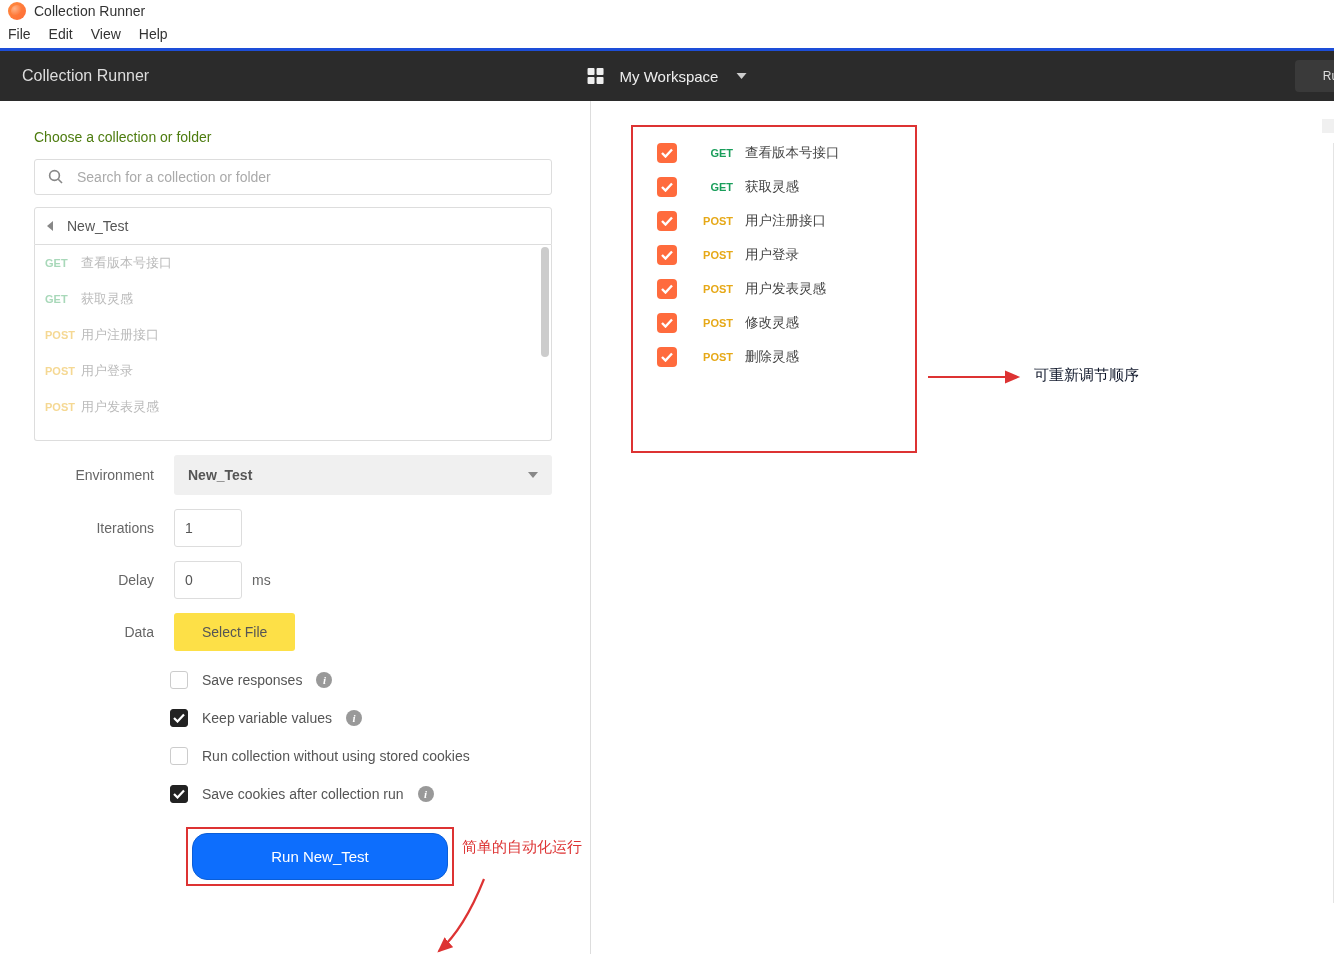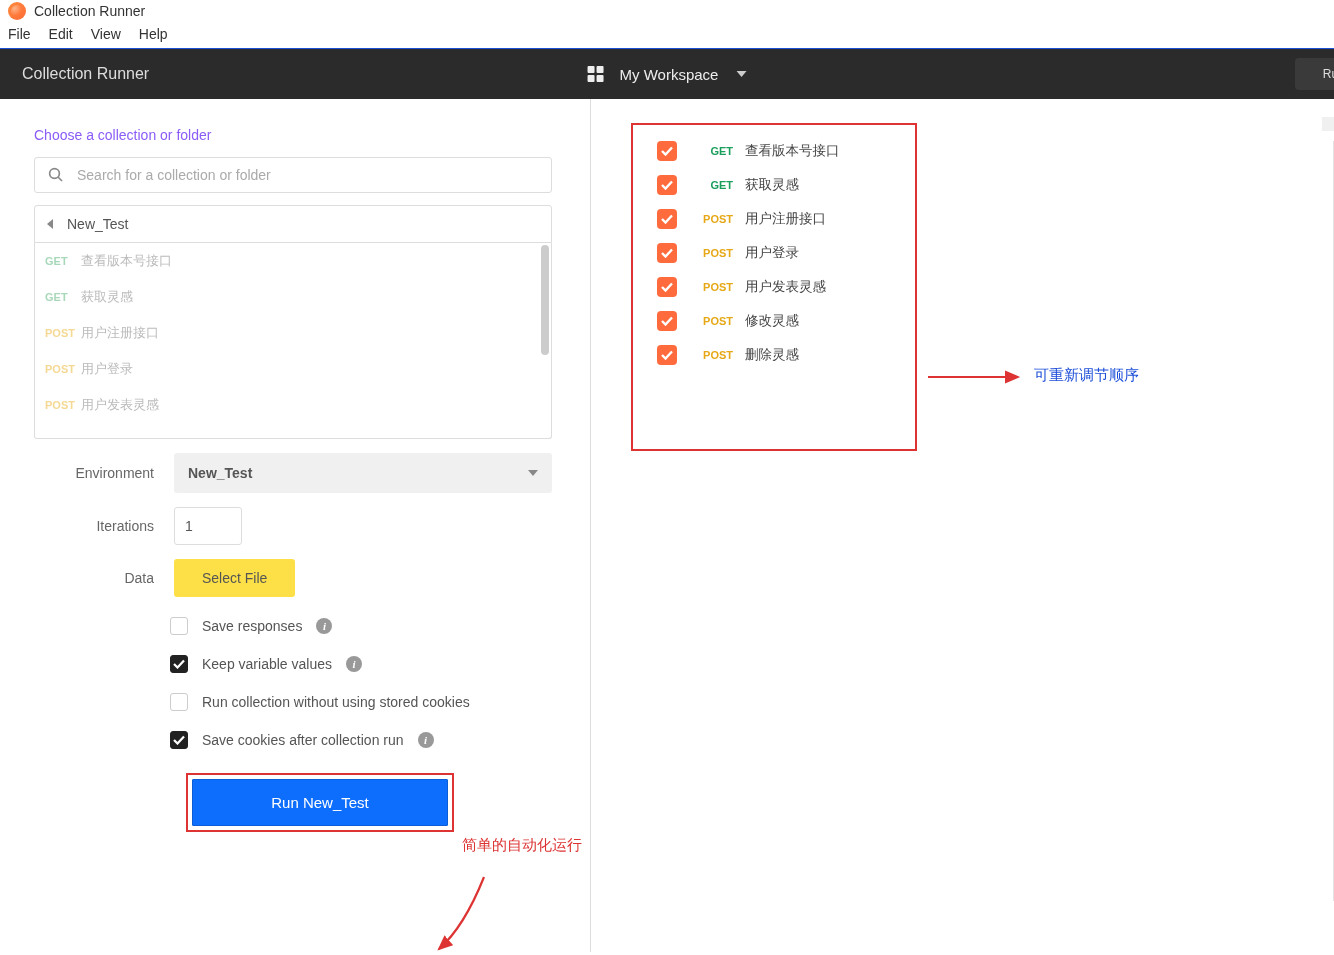--- a/index.html
+++ b/index.html
@@ -4,40 +4,40 @@
 <style>
 * { margin:0; padding:0; box-sizing:border-box; font-family:-apple-system,BlinkMacSystemFont,"Segoe UI",Arial,sans-serif; }
 body { width:1334px; height:955px; background:#fff; overflow:hidden; }
 
 
 .titlebar { display:flex; align-items:center; padding:2px 8px; font-size:14px; color:#333; }
 .app-icon { width:18px; height:18px; border-radius:50%; background:linear-gradient(135deg,#ff8a3d,#ff6c37); margin-right:8px; position:relative; }
 .app-icon::after { content:""; position:absolute; left:3px; top:3px; width:12px; height:12px; border-radius:50%; background:radial-gradient(circle at 30% 30%, #fff6, transparent 60%); }
 
 
-.menubar { display:flex; gap:18px; padding:4px 8px 6px; font-size:14px; color:#333; border-bottom:1px solid #1d4ed8; }
+.menubar { display:flex; gap:18px; padding:4px 8px 6px; font-size:14px; color:#333; border-bottom:3px solid #1d4ed8; }
 .menubar span { cursor:pointer; }
 
 
 .darkheader { background:#2b2b2b; color:#eee; height:50px; display:flex; align-items:center; position:relative; }
 .darkheader .title { font-size:16px; padding-left:22px; color:#ddd; }
 .workspace { position:absolute; left:50%; transform:translateX(-50%); display:flex; align-items:center; gap:16px; font-size:15px; }
 .grid-icon { display:grid; grid-template-columns:repeat(2,7px); grid-template-rows:repeat(2,7px); gap:2px; }
 .grid-icon div { background:#eee; border-radius:1px; }
 .chevron-down { width:0; height:0; border-left:5px solid transparent; border-right:5px solid transparent; border-top:6px solid #ccc; margin-left:2px; }
 .right-btn { position:absolute; right:0; background:#3a3a3a; height:32px; width:39px; border-top-left-radius:4px; border-bottom-left-radius:4px; display:flex; align-items:center; justify-content:center; font-size:12px; color:#ddd;padding-left:32px; }
 
 
 .main { display:flex; height:calc(955px - 22px - 30px - 50px); }
 .left { width:590px; padding:28px 38px 0 34px; position:relative; }
 .divider { width:1px; background:#ddd; }
 .right { flex:1; padding:24px 0 0 30px; position:relative; }
 
 
-.choose-label { color:#8b5cf6; font-size:14px; margin-bottom:14px; }
+.choose-label { color:#4d7c0f; font-size:14px; margin-bottom:14px; }
 .searchbox { display:flex; align-items:center; border:1px solid #ddd; border-radius:3px; padding:8px 12px; margin-bottom:12px; }
 .search-icon { width:18px; height:18px; margin-right:12px; color:#888; }
 .searchbox input { border:none; outline:none; flex:1; font-size:14px; color:#333; }
 .searchbox input::placeholder { color:#aaa; }
 
 .nav-row { display:flex; align-items:center; padding:10px 12px; border:1px solid #ddd; border-radius:3px 3px 0 0; font-size:14px; color:#555; }
 .caret-left { width:0; height:0; border-top:5px solid transparent; border-bottom:5px solid transparent; border-right:6px solid #888; margin-right:14px; }
 
 .reqlist { border:1px solid #ddd; border-top:none; border-radius:0 0 3px 3px; height:196px; overflow:hidden; position:relative; }
 .reqlist .row { display:flex; align-items:center; padding:9px 10px; font-size:13px; color:#bbb; }
@@ -55,41 +55,41 @@
 .unit { margin-left:10px; color:#666; }
 .filebtn { background:#fde047; padding:11px 28px; border-radius:3px; color:#555; cursor:pointer; }
 
 .checkboxrow { display:flex; align-items:center; margin-top:20px; padding-left:136px; font-size:14px; color:#555; gap:14px; }
 .cbx { width:18px; height:18px; border:1.5px solid #ccc; border-radius:3px; display:flex; align-items:center; justify-content:center; }
 .cbx.checked { background:#222; border-color:#222; }
 .cbx.checked svg { stroke:#fff; }
 .info-icon { width:16px; height:16px; border-radius:50%; background:#999; color:#fff; display:inline-flex; align-items:center; justify-content:center; font-size:11px; font-weight:700; font-family:Georgia,serif; font-style:italic; }
 
 .runbtn-wrap { margin:24px 0 0 152px; border:2.5px solid #d33; padding:4px; width:268px; }
-.runbtn { background:#0d6efd; color:#fff; text-align:center; padding:14px 0; border-radius:1px; font-size:15px; cursor:pointer; border:1px solid #0b5ed7; }
+.runbtn { background:#0d6efd; color:#fff; text-align:center; padding:14px 0; border-radius:15px; font-size:15px; cursor:pointer; border:1px solid #0b5ed7; }
 
 
 .anno1 { position:absolute; left:462px; top:737px; color:#d33; font-size:15px; }
 .arrow1 { position:absolute; left:434px; top:768px; }
 
 
 .right .hdr { color:#888; font-weight:700; font-size:12px; letter-spacing:0.5px; margin-bottom:12px; }
 .right-scroll-track { position:absolute; right:0; top:18px; width:12px; height:14px; background:#f0f0f0; }
 
 .orderbox { border:2.5px solid #d33; width:286px; height:328px; padding:16px 0 0 24px; margin-left:10px; }
 .orderrow { display:flex; align-items:center; margin-bottom:14px; }
 .ocbx { width:20px; height:20px; border-radius:4px; background:#ff6b3d; display:flex; align-items:center; justify-content:center; margin-right:18px; }
 .ocbx svg { stroke:#fff; }
 .omethod { font-weight:700; font-size:11px; width:38px; text-align:right; margin-right:12px; }
 .om-get { color:#1a9e5b; }
 .om-post { color:#e6a817; }
 .oname { font-size:13.5px; color:#444; }
 
 .arrow2 { position:absolute; left:926px; top:367px; }
-.anno2 { position:absolute; left:1034px; top:366px; color:#1d4ed8; font-size:15px; }
+.anno2 { position:absolute; left:1034px; top:366px; color:#0f172a; font-size:15px; }
 
 .right-border { position:absolute; right:0; top:42px; width:1px; height:760px; background:#e4e4e4; }
 </style>
 </head>
 <body>
 
 <div class="titlebar">
   <div class="app-icon"></div>
   <span>Collection Runner</span>
 </div>
@@ -166,20 +166,25 @@
         <span>New_Test</span>
         <div class="chev"></div>
       </div>
     </div>
 
     <div class="formrow">
       <div class="lbl">Iterations</div>
       <input class="numbox" value="1" style="">
     </div>
 
+    <div class="formrow">
+      <div class="lbl">Delay</div>
+      <input class="numbox" value="0" style="">
+      <span class="unit">ms</span>
+    </div>
 
     <div class="formrow">
       <div class="lbl">Data</div>
       <div class="filebtn">Select File</div>
     </div>
 
     <div class="checkboxrow">
       <div class="cbx"></div>
       <span>Save responses</span>
       <span class="info-icon">i</span>

